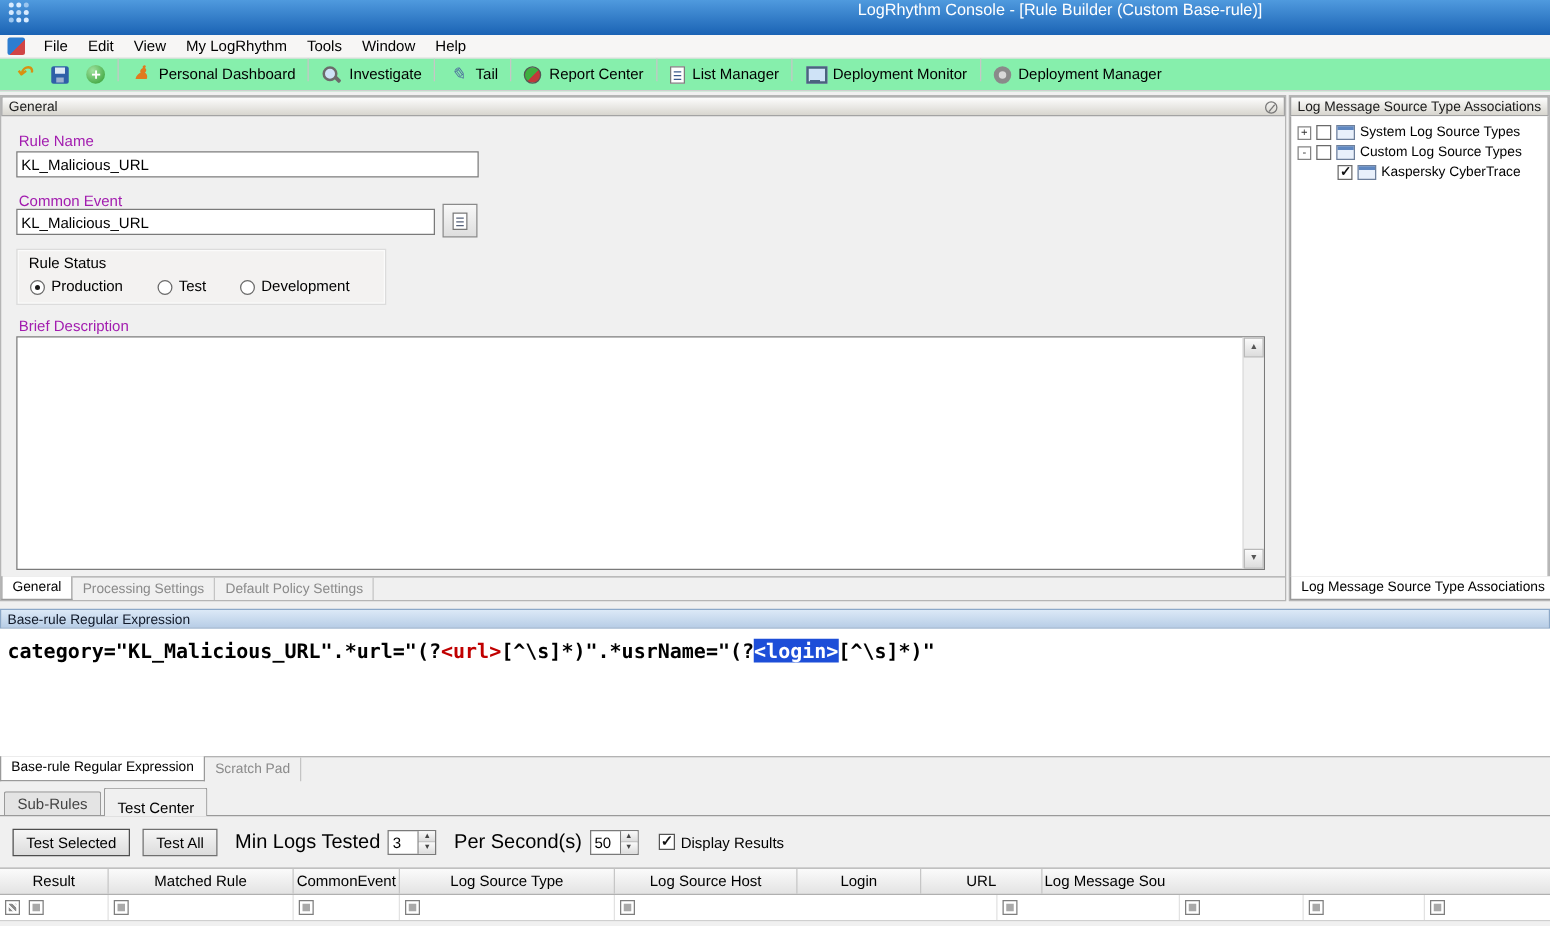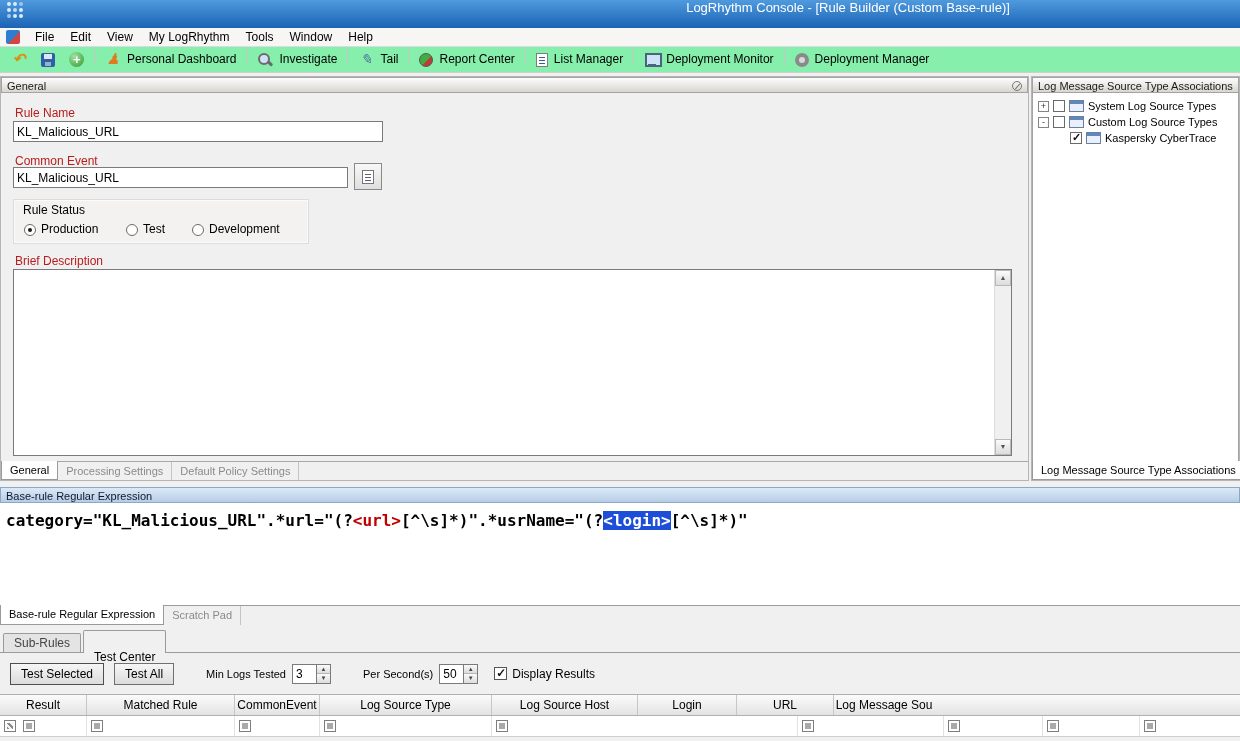--- a/index.html
+++ b/index.html
@@ -56,21 +56,21 @@
 
   
   .panel-hdr{position:absolute;left:0;top:0;right:0;height:16px;font-size:11px;padding:2px 5px;
     background:linear-gradient(#fdfdfd,#d8d6cf);border:1px solid #a3a3a3;color:#1a1a1a}
   .pin{position:absolute;right:5px;top:3px;width:10px;height:10px;border:1px solid #777;border-radius:50%}
   .pin::after{content:"";position:absolute;left:4px;top:1px;width:1px;height:7px;background:#777;transform:rotate(40deg)}
 
   .left-panel{position:absolute;left:0;top:76px;width:1029px;height:405px;background:#f0f0f0;border:1px solid #b5b5b5}
   .right-panel{position:absolute;left:1031px;top:76px;width:209px;height:405px;background:#f0f0f0;border:1px solid #b5b5b5}
 
-  .lbl{position:absolute;font-size:12px;color:#b91c1c}
+  .lbl{position:absolute;font-size:12px;color:#a21caf}
   .txt{position:absolute;height:21px;border:1px solid #7a7a7a;background:#fff;font-size:12px;
     font-family:"Liberation Sans",sans-serif;padding:0 3px}
   .browse-btn{position:absolute;left:353px;top:86px;width:28px;height:27px;border:1px solid #8a8a8a;
     background:linear-gradient(#f8f8f8,#dedede);display:flex;align-items:center;justify-content:center;cursor:default}
   .ic-browse{position:relative;width:12px;height:14px;background:#fff;border:1px solid #777}
   .ic-browse::before{content:"";position:absolute;left:2px;top:3px;width:6px;height:1px;background:#55617a;
     box-shadow:0 3px #55617a,0 6px #55617a}
 
   .groupbox{position:absolute;left:12px;top:122px;width:296px;height:45px;background:#f3f2f1;
     border:1px solid #dcdcdc;box-shadow:inset 0 0 0 1px #fbfbfb}
@@ -111,28 +111,28 @@
   .tok-url{color:#c00000}
   .tok-login{color:#fff;background:#1d4ed8}
   .regex-tabs{position:absolute;left:0;top:606px;width:1240px;height:19px;display:flex;font-size:11px;background:#f0f0f0;align-items:stretch}
   .regex-tabs .dock-tab.active{border-top:none}
 
   
   .tc-tabstrip{position:absolute;left:0;top:630px;width:1240px;height:23px;border-bottom:1px solid #9a9a9a;
     display:flex;align-items:flex-end;padding-left:3px;font-size:12px}
   .tc-tab{height:19px;padding:2px 10px;border:1px solid #9a9a9a;border-bottom:none;background:#e4e4e4;
     color:#444;margin-right:2px;border-radius:2px 2px 0 0;cursor:default}
-  .tc-tab.active{height:23px;background:#f0f0f0;color:#000;margin-bottom:-1px;padding-top:19px}
+  .tc-tab.active{height:23px;background:#f0f0f0;color:#000;margin-bottom:-1px;padding-top:8px}
 
   .tc-bar{position:absolute;left:0;top:653px;width:1240px;height:41px;display:flex;align-items:center}
   .btn{border:1px solid #707070;background:linear-gradient(#f6f6f6,#dcdcdc);font-size:12px;height:22px;
     padding:0 10px;cursor:default;font-family:"Liberation Sans",sans-serif}
   .btn.first{margin-left:10px;border-color:#4e4e4e}
   .btn.second{margin-left:10px}
-  .bar-lbl{margin-left:32px;font-size:11px}
+  .bar-lbl{margin-left:14px;font-size:16px}
   .spinner{display:inline-flex;margin-left:6px;border:1px solid #7a7a7a;background:#fff;height:20px}
   .spin-val{width:23px;padding:2px 3px;font-size:12px}
   .spin-btns{display:flex;flex-direction:column;width:14px;border-left:1px solid #7a7a7a}
   .spin-b{flex:1;font-size:6px;line-height:8px;text-align:center;background:linear-gradient(#fafafa,#dcdcdc);color:#444;cursor:default}
   .spin-b.up{border-bottom:1px solid #b5b5b5}
   .cbx{width:13px;height:13px;border:1px solid #555;background:#fff;position:relative;margin-left:16px;flex:0 0 auto;cursor:default}
   .cbx.checked::before{content:"✓";position:absolute;left:1px;top:-2px;font-size:12px;font-weight:bold;color:#111}
   .cbx-lbl{margin-left:5px;font-size:12px}
 
   

